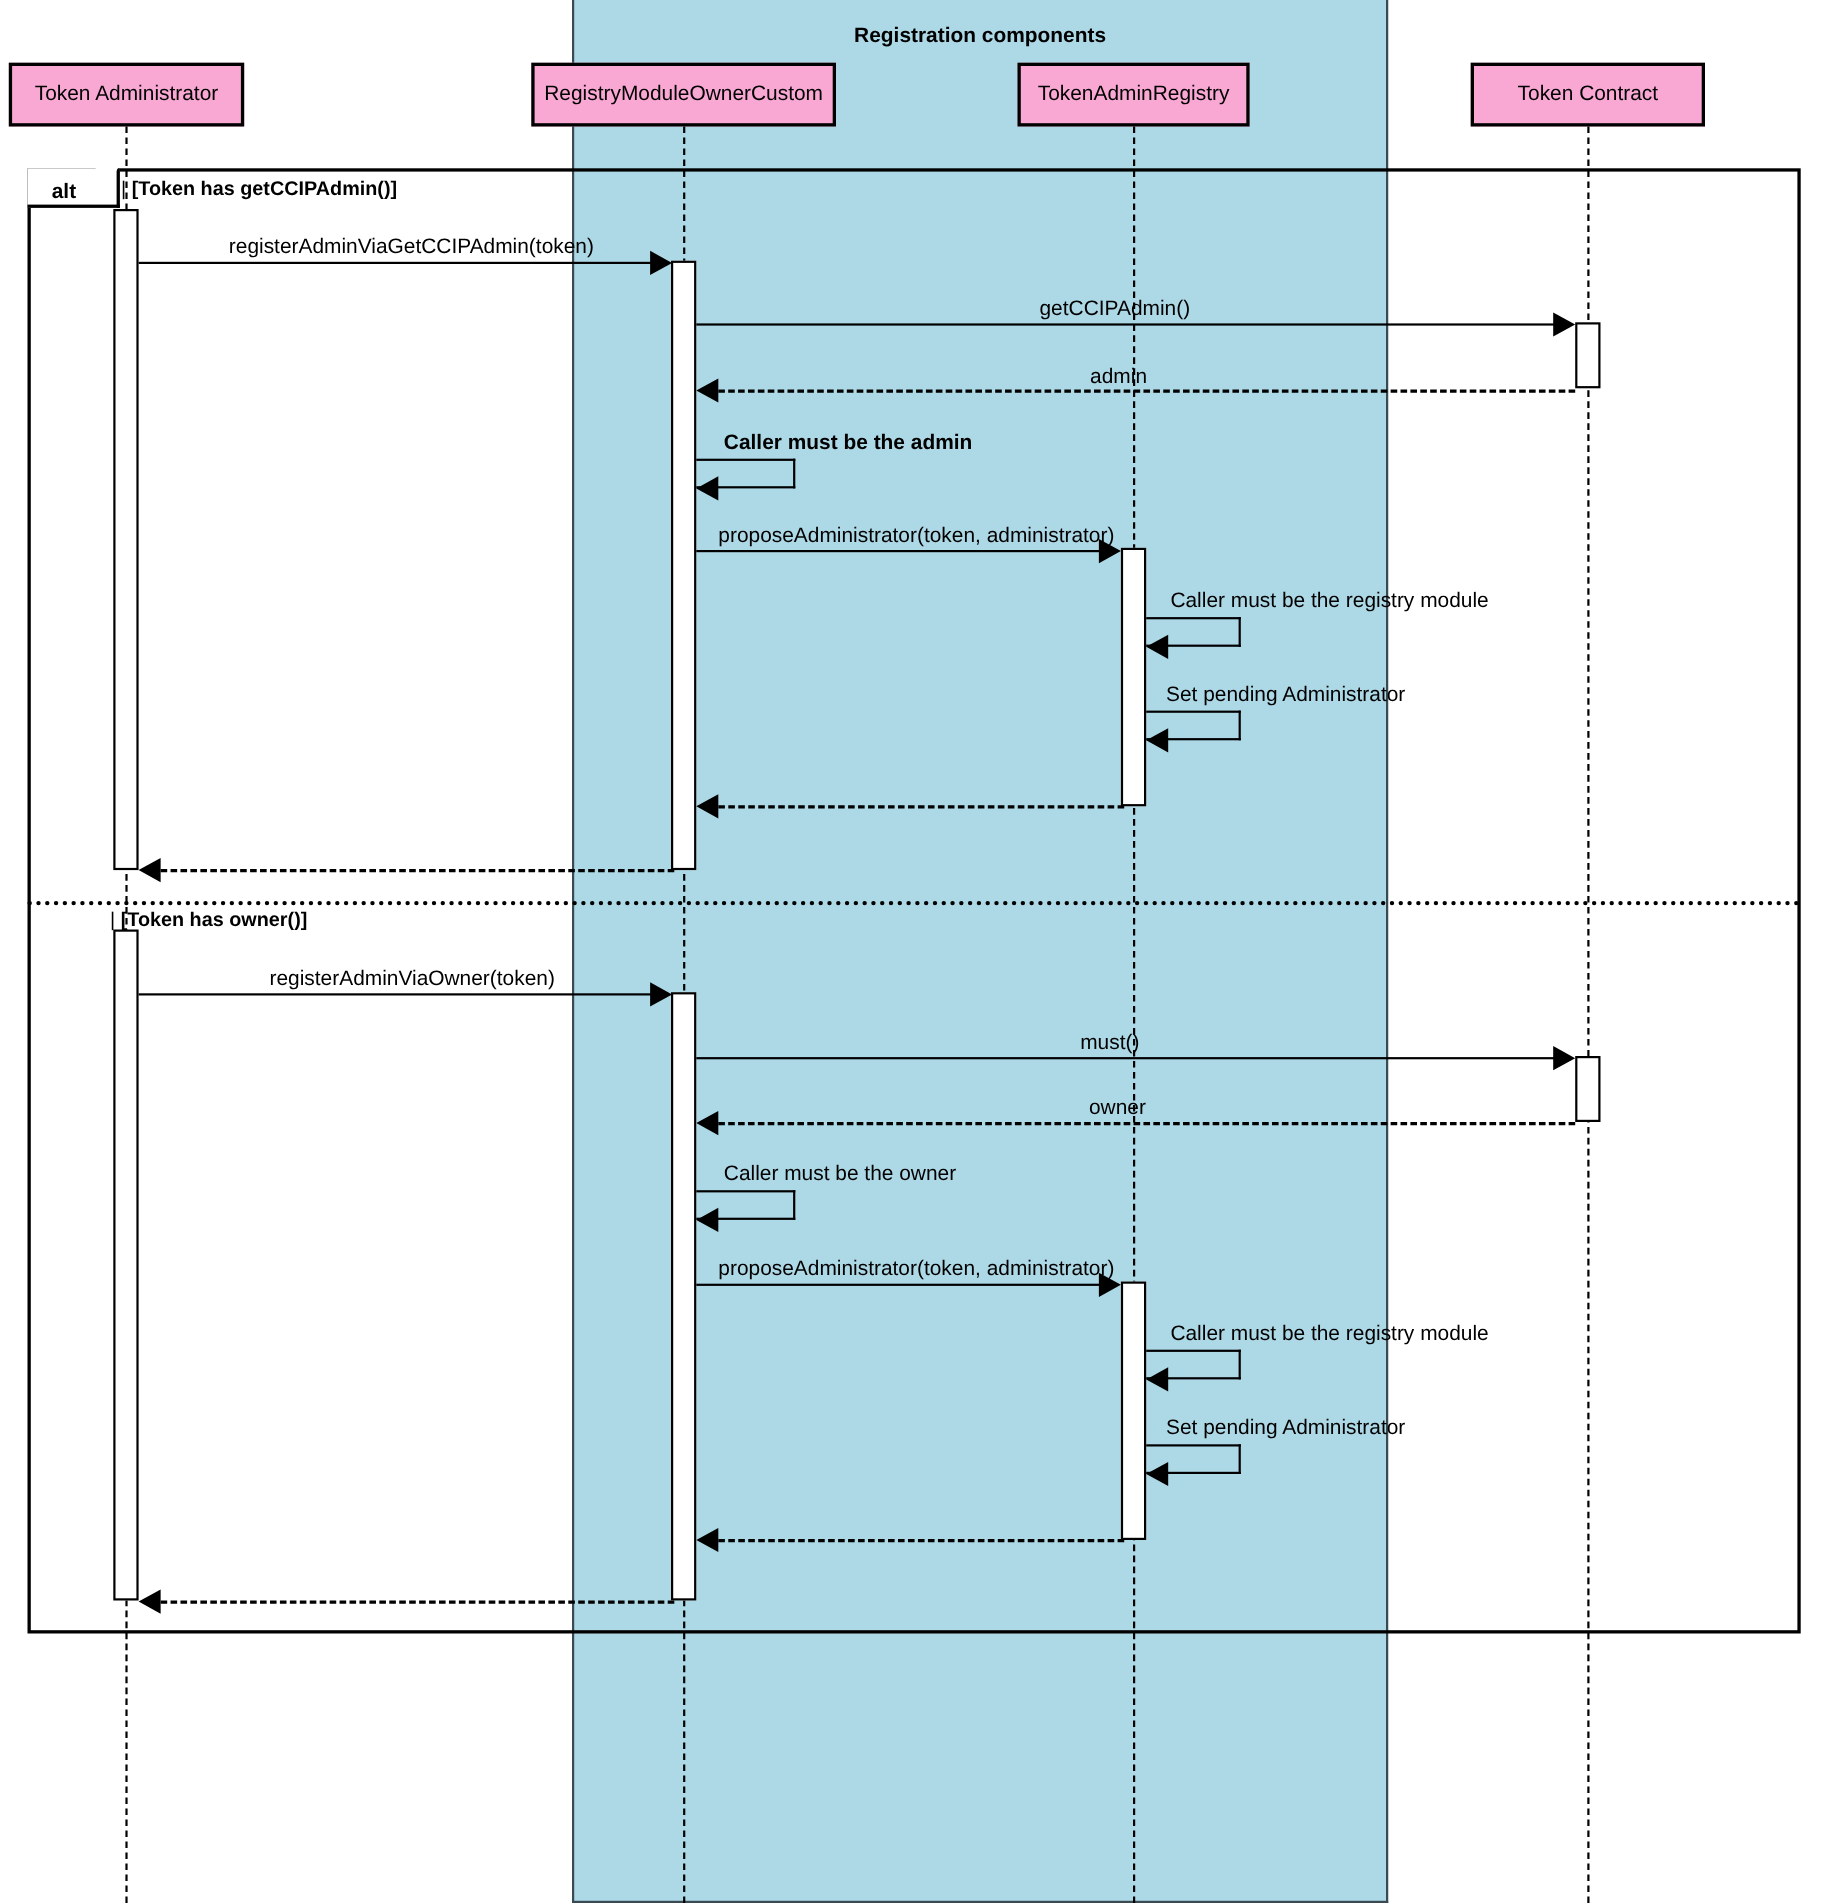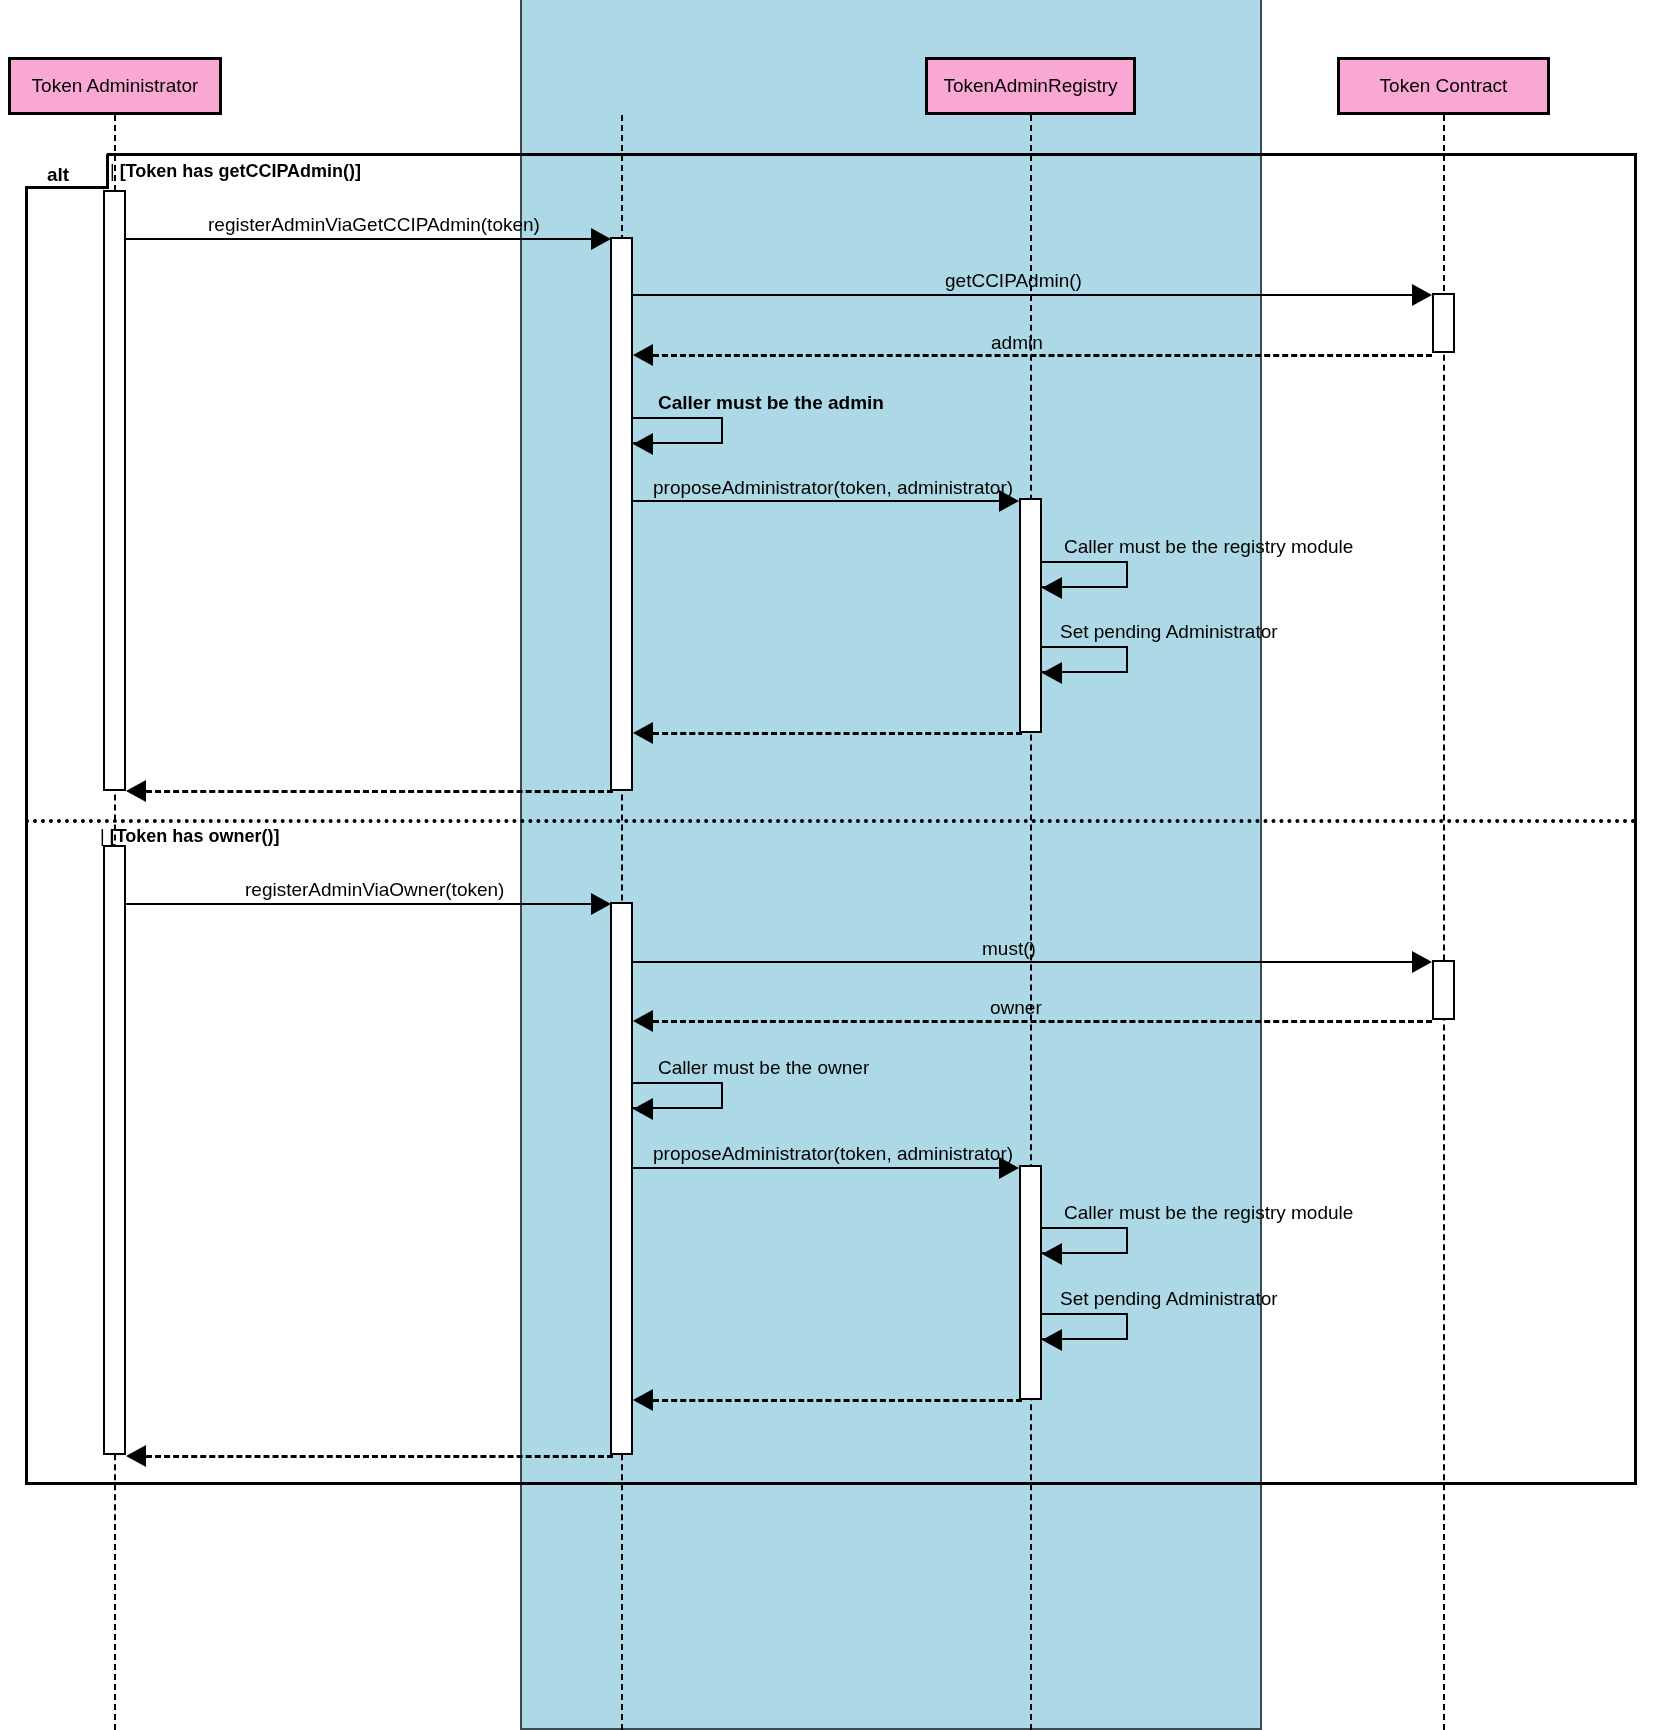--- a/index.html
+++ b/index.html
@@ -137,23 +137,27 @@
     background: transparent;
     z-index: 8;
   }
 </style>
 </head>
 <body>
 
 <div id="canvas">
 
   <div class="group-box" style="left:520px; top:0px; width:742px; height:1730px;"></div>
+  <div class="group-title" style="left:520px; top:22px; width:742px;">Registration components</div>
 
   <div class="participant" style="left:8px; top:57px; width:214px; height:58px;">
     <span>Token Administrator</span>
+  </div>
+  <div class="participant" style="left:483px; top:57px; width:277px; height:58px;">
+    <span>RegistryModuleOwnerCustom</span>
   </div>
   <div class="participant" style="left:1337px; top:57px; width:213px; height:58px;">
     <span>Token Contract</span>
   </div>
   <div class="participant" style="left:925px; top:57px; width:211px; height:58px;">
     <span>TokenAdminRegistry</span>
   </div>
 
   <div class="lifeline" style="left:114px; top:115px; height:1615px;"></div>
   <div class="lifeline" style="left:621px; top:115px; height:1615px;"></div>

